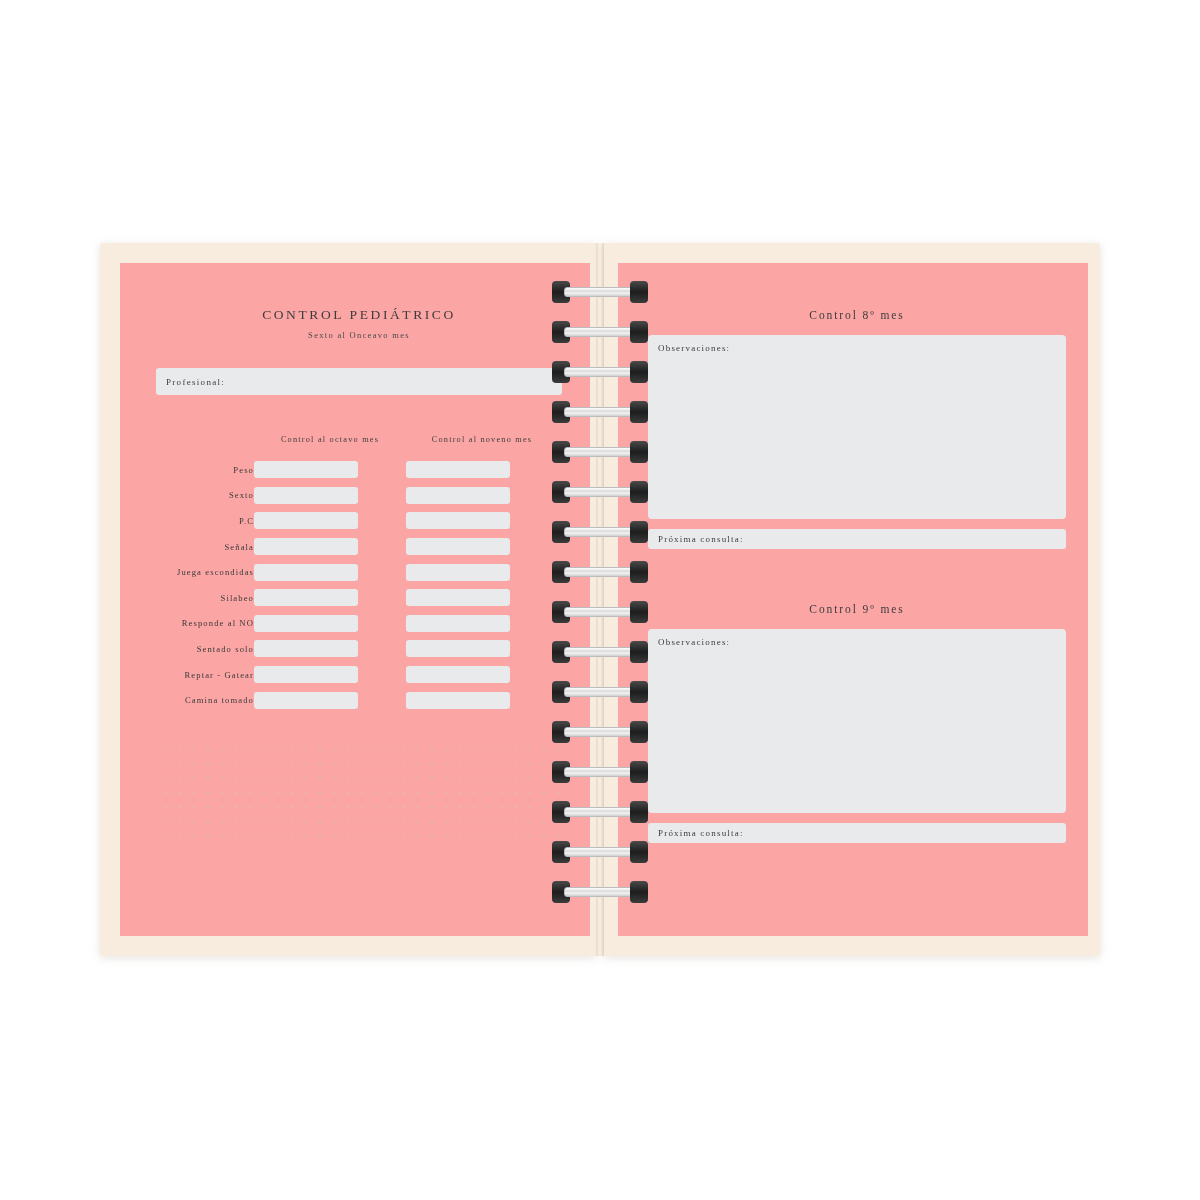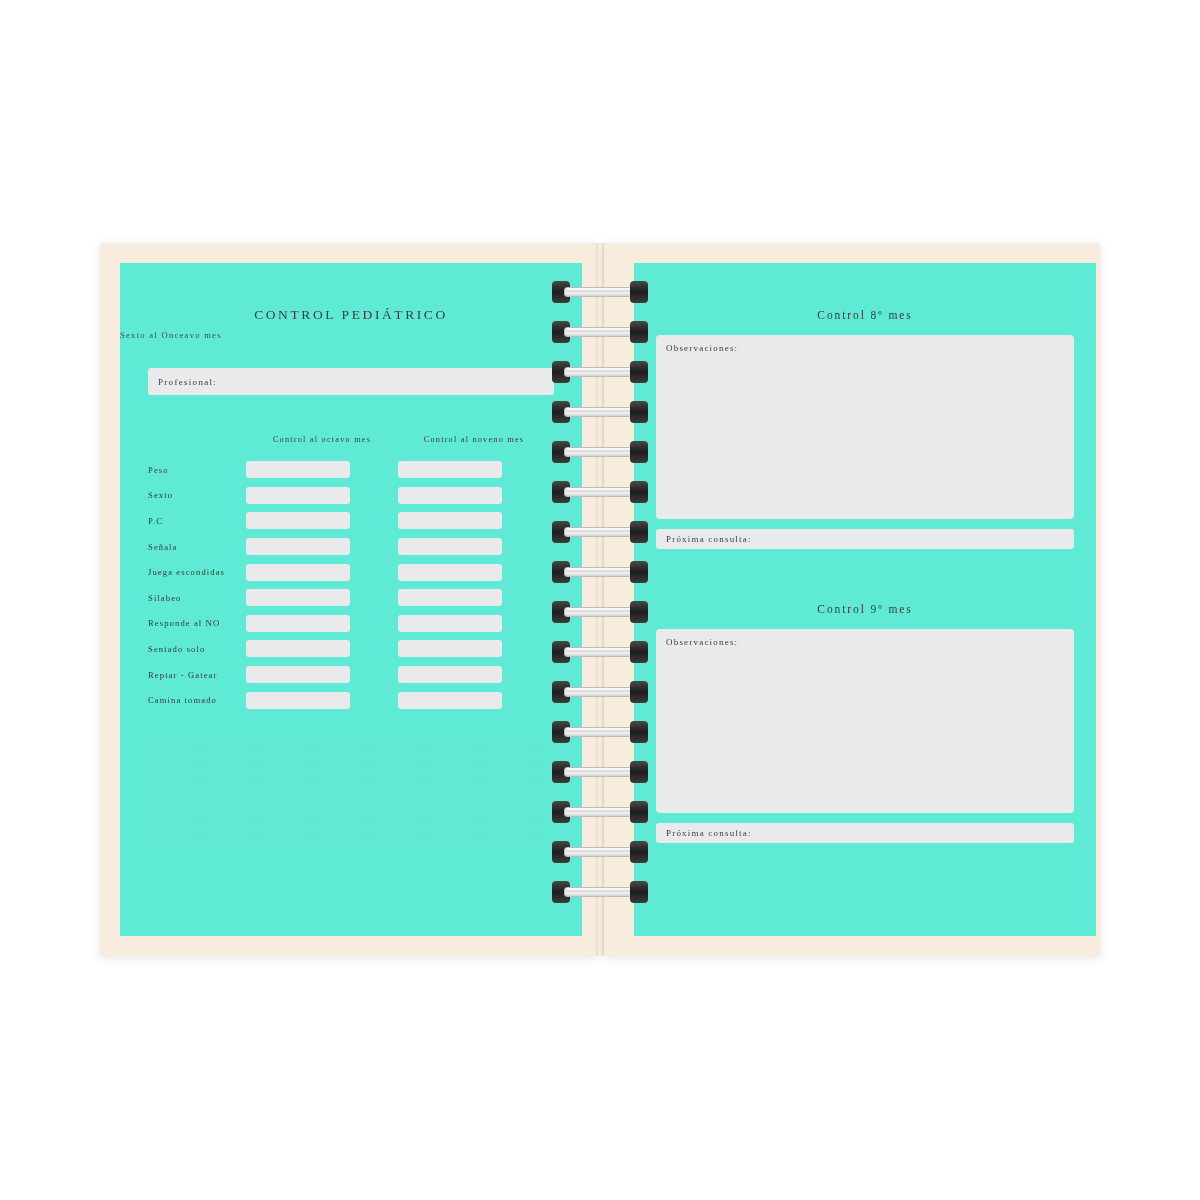--- a/index.html
+++ b/index.html
@@ -40,31 +40,32 @@
     width: 496px;
     border-radius: 3px 0 0 3px;
   }
   .page.right {
     left: 504px;
     width: 496px;
     border-radius: 0 3px 3px 0;
   }
   .sheet {
     position: absolute;
-    background: #5eead4;
+    background: #fca5a5;
     top: 20px;
     height: 673px;
+    padding-left: 8px;
   }
   .sheet.left {
     left: 20px;
     right: 14px;
     width: 462px;
   }
   .sheet.right {
-    left: 30px;
+    left: 14px;
     width: 462px;
   }
 
   
   .spine-gap {
     position: absolute;
     left: 496px;
     top: 0;
     width: 8px;
     height: 713px;
@@ -111,20 +112,21 @@
   
   .title {
     text-align: center;
     font-size: 13.5px;
     letter-spacing: 2.6px;
     color: #3c3c3c;
     margin-top: 44px;
     font-family: "Liberation Serif", serif;
   }
   .subtitle {
+    text-align: center;
     font-size: 8.5px;
     letter-spacing: 1.3px;
     color: #4b4b4b;
     margin-top: 7px;
   }
   .field-bar {
     margin: 0 28px;
     height: 27px;
     background: #e8eaec;
     border-radius: 3px;
@@ -155,20 +157,21 @@
     color: #3f3f3f;
     text-align: center;
   }
   .col-head.c1 { width: 152px; }
   .col-head.c2 { width: 152px; margin-left: 0px; }
 
   .row {
     display: flex;
     align-items: center;
     height: 25.6px;
+    text-align: right;
   }
   .row-label {
     width: 98px;
     font-size: 8.6px;
     letter-spacing: 1.1px;
     color: #3a3a3a;
     white-space: nowrap;
   }
   .row-input {
     width: 104px;

